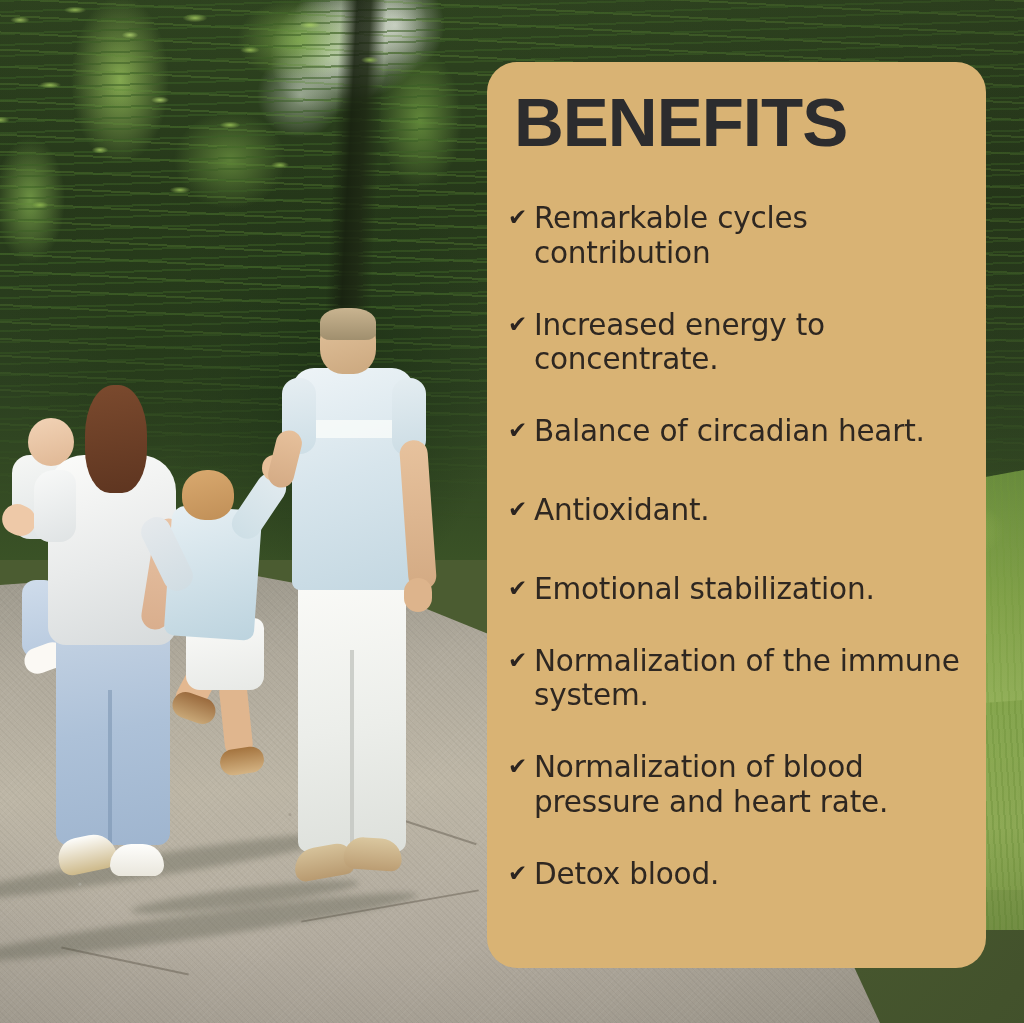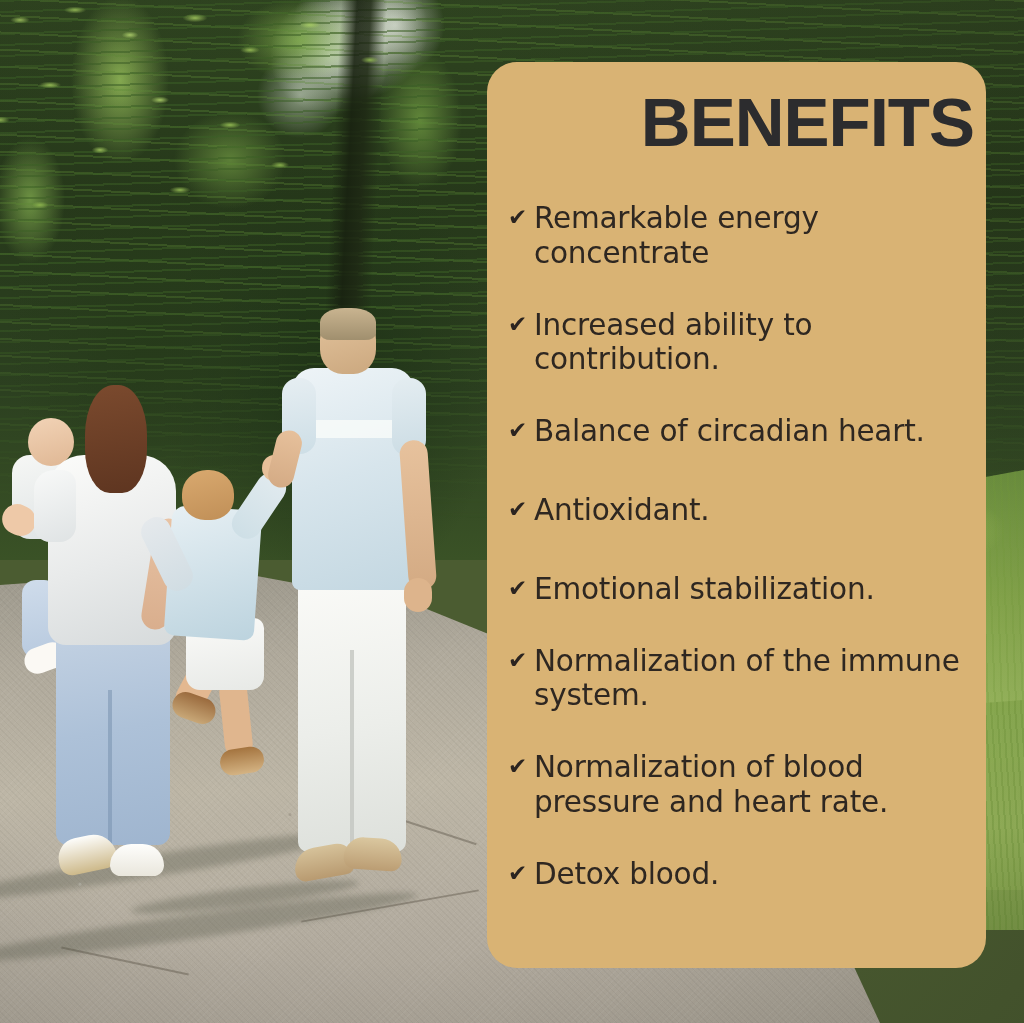--- a/index.html
+++ b/index.html
@@ -231,21 +231,21 @@
     width:499px; height:906px;
     background:#d9b374;
     border-radius:30px;
     padding:26px 12px 0 21px;
   }
   .card-title {
     font-size:69px;
     font-weight:bold;
     color:#2c2c2e;
     letter-spacing:-1px;
-    text-align:right;
+    text-align:left;
     line-height:1;
     margin:0 0 44px 6px;
     font-family:"Liberation Sans", sans-serif;
   }
   .bullets { list-style:none; }
   .bullet {
     display:flex;
     align-items:flex-start;
     color:#2e2721;
     font-size:29.5px;
@@ -333,25 +333,25 @@
 
   <div class="vignette"></div>
 </div>
 
 <div class="card">
   <h1 class="card-title">BENEFITS</h1>
 
   <ul class="bullets">
     <li class="bullet gap-lg">
       <span class="tick">✔</span>
-      <span class="btext">Remarkable energy concentrate</span>
-    </li>
-    <li class="bullet gap-lg">
-      <span class="tick">✔</span>
-      <span class="btext">Increased ability to contribution.</span>
+      <span class="btext">Remarkable cycles contribution</span>
+    </li>
+    <li class="bullet gap-lg">
+      <span class="tick">✔</span>
+      <span class="btext">Increased energy to concentrate.</span>
     </li>
     <li class="bullet gap-xl">
       <span class="tick">✔</span>
       <span class="btext">Balance of circadian heart.</span>
     </li>
     <li class="bullet gap-xl">
       <span class="tick">✔</span>
       <span class="btext">Antioxidant.</span>
     </li>
     <li class="bullet gap-lg">

